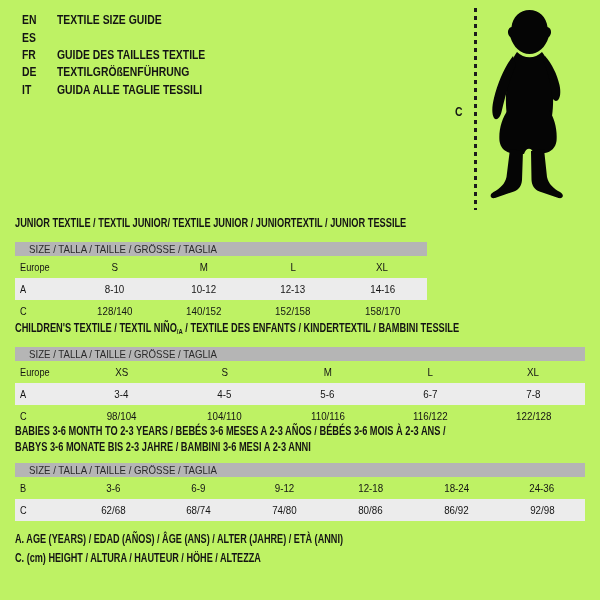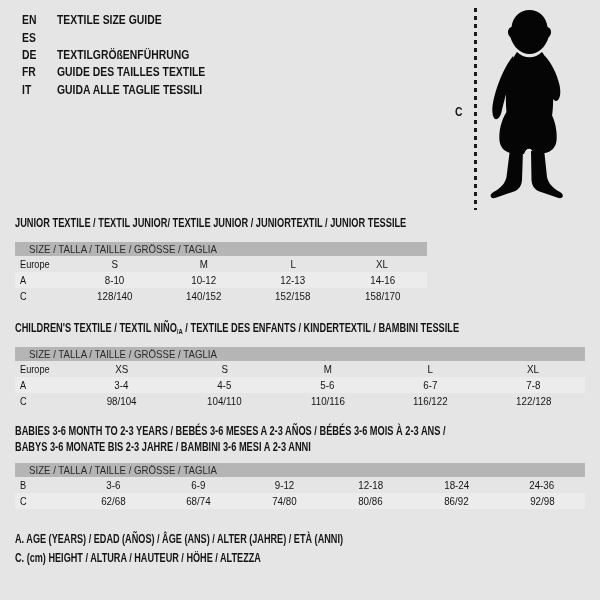--- a/index.html
+++ b/index.html
@@ -1,17 +1,17 @@
 <!DOCTYPE html>
 <html><head>
 <meta charset="utf-8">
 <style>
   html,body{margin:0;padding:0;background:#fff;}
   .screen{
-    position:relative;width:600px;height:600px;background:#e5e5e5;
+    position:relative;width:600px;height:600px;background:#bef264;
     color:#141414;font-family:"Liberation Sans",sans-serif;overflow:hidden;
   }
   
   .cnd{display:inline-block;transform:scaleX(0.8);transform-origin:0 50%;white-space:nowrap;}
   .cnd-t{display:inline-block;transform:scaleX(0.74);transform-origin:0 50%;white-space:nowrap;}
   .cnd-c{display:inline-block;transform:scaleX(0.85);white-space:nowrap;}
 
   
   .langs{position:absolute;left:22px;top:11px;}
   .lang{display:flex;height:17.4px;align-items:center;font-size:13px;font-weight:bold;}
@@ -24,21 +24,21 @@
   .baby{position:absolute;left:483px;top:8px;}
 
   
   .tbl-title{position:absolute;left:15px;font-size:12.5px;font-weight:bold;white-space:nowrap;line-height:13px;}
   .sub{font-size:8px;vertical-align:-2px;}
 
   
   .size-table{position:absolute;left:15px;}
   .sbar{height:14px;background:#b5b5b5;display:flex;align-items:center;padding-left:14px;font-size:11.5px;color:#2a2a2a;}
   .sbar .cnd{transform:scaleX(0.84);}
-  .trow{display:flex;height:16px;align-items:center;font-size:11.5px;}
+  .trow{display:flex;height:22px;align-items:center;font-size:11.5px;}
   .trow.shaded{background:#ececec;}
   .lblcol{width:55px;padding-left:5px;box-sizing:border-box;}
   .dcol{flex:1;text-align:center;}
 
   
   .notes{position:absolute;left:15px;top:529px;}
   .note{height:19.5px;font-size:12px;font-weight:bold;display:flex;align-items:center;}
   .note .cnd{transform:scaleX(0.76);}
 </style>
 </head>
@@ -48,26 +48,26 @@
 
   <div class="langs">
     <div class="lang">
       <span class="code"><span class="cnd">EN</span></span>
       <span><span class="cnd">TEXTILE SIZE GUIDE</span></span>
     </div>
     <div class="lang">
       <span class="code"><span class="cnd">ES</span></span>
     </div>
     <div class="lang">
+      <span class="code"><span class="cnd">FR</span></span>
+      <span><span class="cnd">GUIDE DES TAILLES TEXTILE</span></span>
+    </div>
+    <div class="lang">
       <span class="code"><span class="cnd">DE</span></span>
       <span><span class="cnd">TEXTILGRÖßENFÜHRUNG</span></span>
-    </div>
-    <div class="lang">
-      <span class="code"><span class="cnd">FR</span></span>
-      <span><span class="cnd">GUIDE DES TAILLES TEXTILE</span></span>
     </div>
     <div class="lang">
       <span class="code"><span class="cnd">IT</span></span>
       <span><span class="cnd">GUIDA ALLE TAGLIE TESSILI</span></span>
     </div>
   </div>
 
   <div class="fig-line"></div>
   <div class="fig-c"><span class="cnd">C</span></div>
   <svg class="baby" width="87" height="197" viewBox="0 0 87 197" preserveAspectRatio="none">

